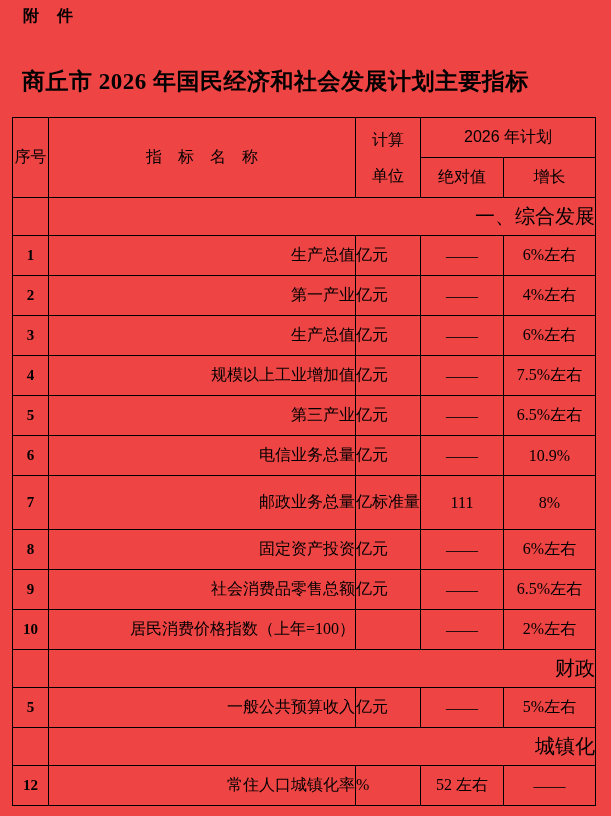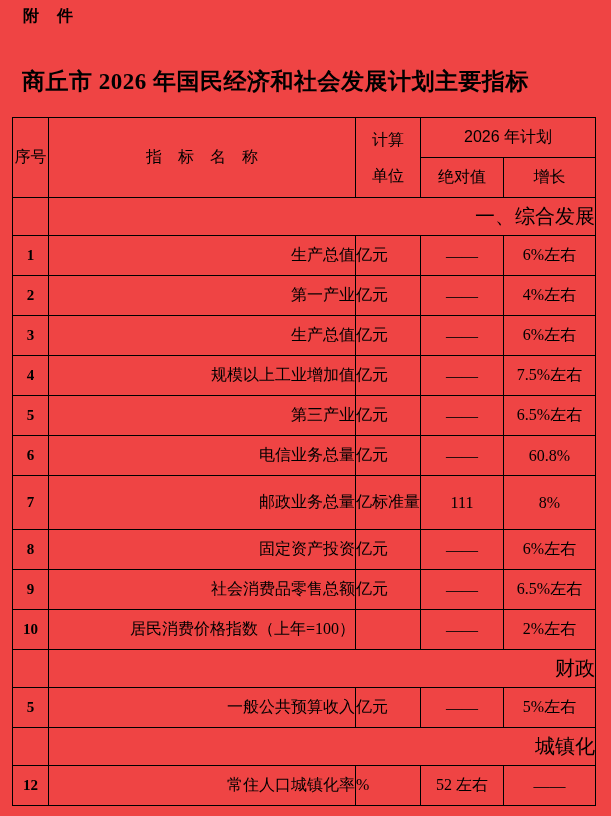--- a/index.html
+++ b/index.html
@@ -164,21 +164,21 @@
         <td class="name">第三产业</td>
         <td class="unit">亿元</td>
         <td class="abs">——</td>
         <td class="growth">6.5%左右</td>
       </tr>
       <tr class="data-row">
         <td class="seq">6</td>
         <td class="name">电信业务总量</td>
         <td class="unit">亿元</td>
         <td class="abs">——</td>
-        <td class="growth">60.8%</td>
+        <td class="growth">10.9%</td>
       </tr>
       <tr class="tall-row">
         <td class="seq">7</td>
         <td class="name">邮政业务总量</td>
         <td class="unit">亿标准量</td>
         <td class="abs">111</td>
         <td class="growth">8%</td>
       </tr>
       <tr class="data-row">
         <td class="seq">8</td>

